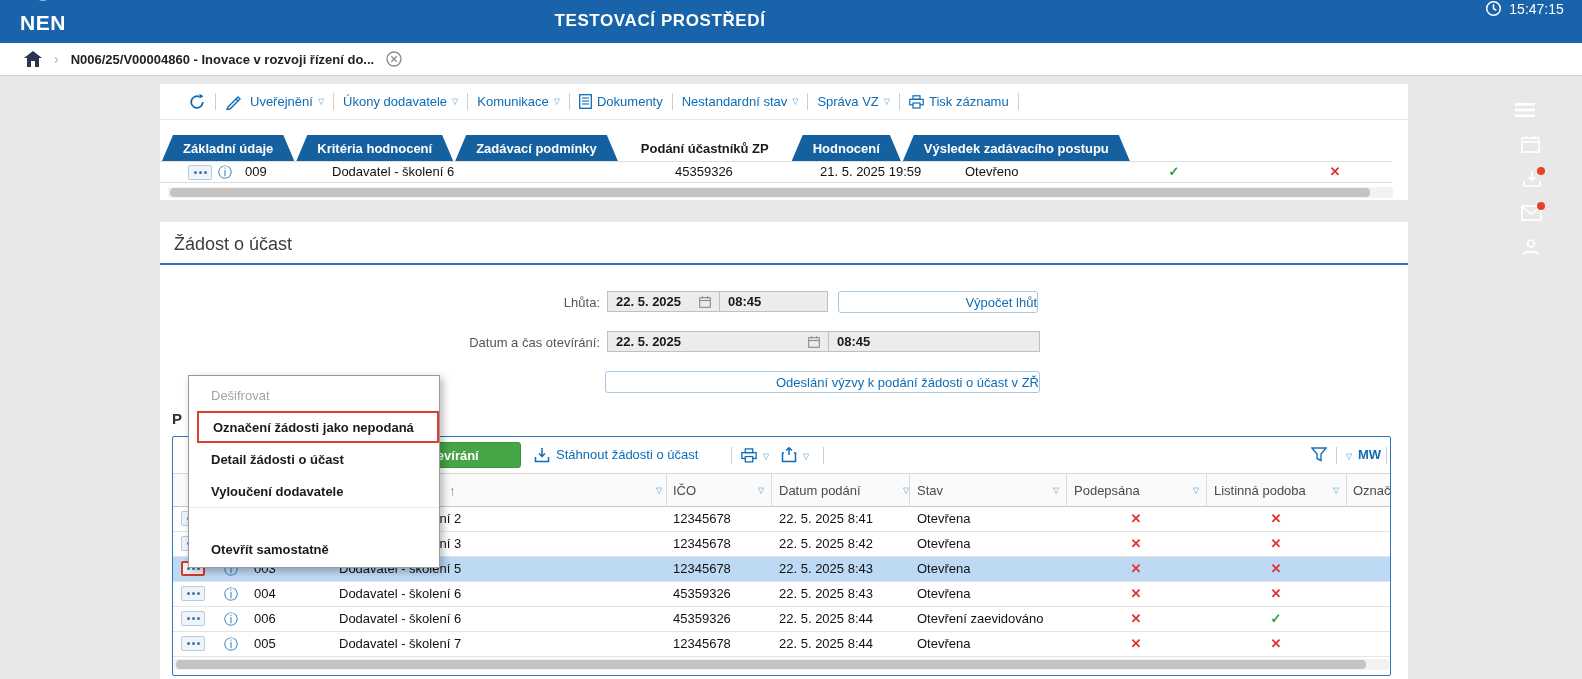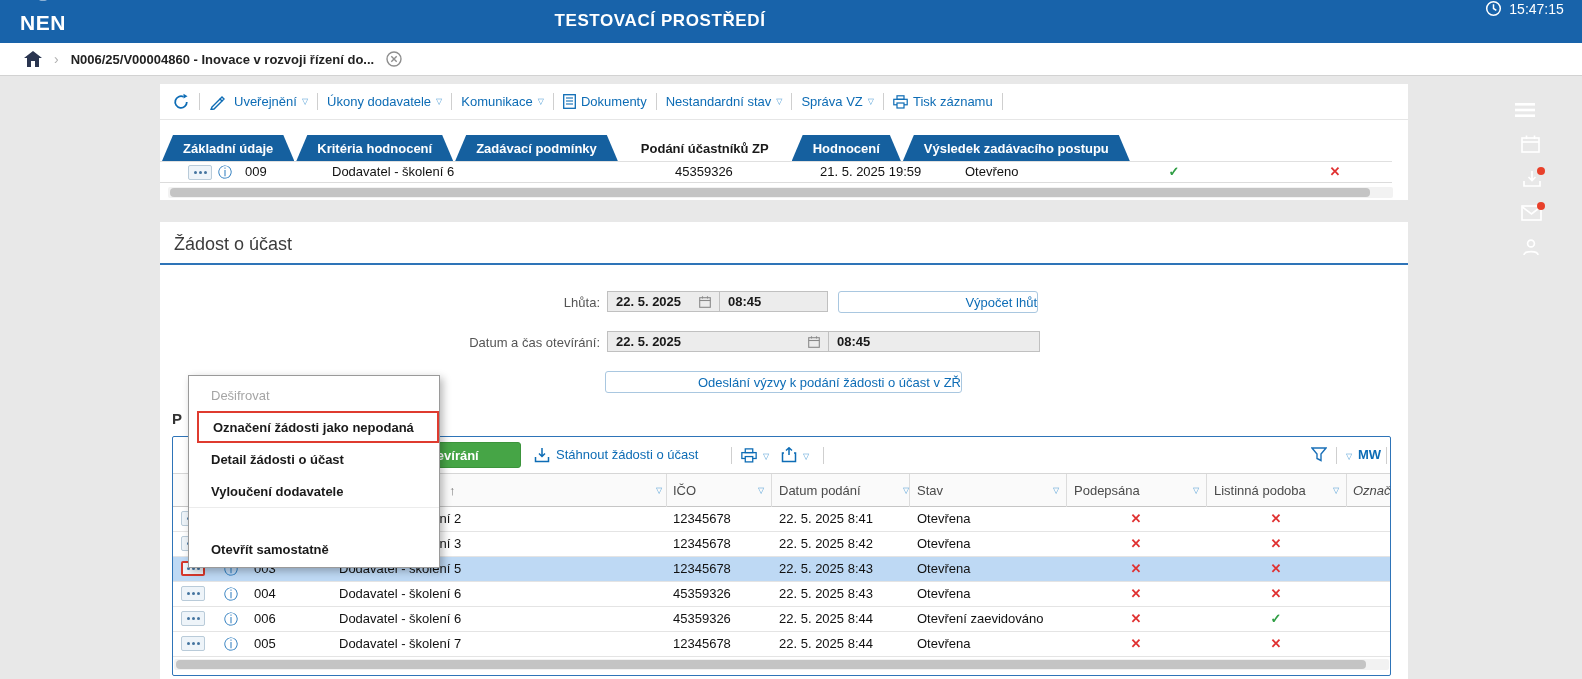--- a/index.html
+++ b/index.html
@@ -24,21 +24,21 @@
   
   .crumbbar { position:absolute; left:0; top:43px; width:1582px; height:33px; background:#fff; border-bottom:1px solid #d2d2d2; display:flex; align-items:center; gap:12px; padding-left:24px; }
   .crumb-chevron { color:#b0b0b0; font-size:14px; }
   .crumb-text { font-size:13px; font-weight:700; color:#222; }
 
   
   .panel1 { position:absolute; left:160px; top:84px; width:1248px; height:116px; background:#fff; }
   .panel2 { position:absolute; left:160px; top:222px; width:1248px; height:457px; background:#fff; }
 
   
-  .rec-toolbar { height:36px; border-bottom:1px solid #e6e6e6; display:flex; align-items:center; padding-left:12px; gap:9px; }
+  .rec-toolbar { height:36px; border-bottom:1px solid #e6e6e6; display:flex; align-items:center; padding-left:28px; gap:9px; }
   .rec-link { display:flex; align-items:center; gap:5px; color:#0d6cb5; font-size:13px; cursor:pointer; white-space:nowrap; }
   .caret { font-size:8px; color:#5aa3d8; line-height:1; }
   .vdiv { width:1px; height:17px; background:#cfcfcf; }
 
   
   .tabs { position:absolute; left:2px; top:51px; display:flex; gap:2px; }
   .tab { height:26px; background:#15609f; color:#fff; font-weight:700; font-size:13px; display:flex; align-items:center; justify-content:center; padding:0 21px; white-space:nowrap; clip-path:polygon(11px 0, calc(100% - 11px) 0, 100% 100%, 0 100%); cursor:pointer; }
   .tab.active { background:#fff; color:#1a1a1a; }
 
   
@@ -325,21 +325,21 @@
             <line x1="0.7" y1="4.5" x2="11.3" y2="4.5" stroke="#8a8a8a" stroke-width="1.1"></line>
             <line x1="3.5" y1="0.3" x2="3.5" y2="2.5" stroke="#8a8a8a" stroke-width="1.1"></line>
             <line x1="8.5" y1="0.3" x2="8.5" y2="2.5" stroke="#8a8a8a" stroke-width="1.1"></line>
           </svg>
       </span>
     </div>
     <div class="field" style="left:668px; top:109px; width:212px;">
       <span>08:45</span>
     </div>
 
-    <div class="btn-outline" style="left:445px; top:149px; width:357px;">
+    <div class="btn-outline" style="left:445px; top:149px; width:435px;">
       <span>Odeslání výzvy k podání žádosti o účast v ZŘ</span>
     </div>
 
     <div class="partial-p">P</div>
 
     <div class="tblock">
       <div class="tbl-toolbar">
         <div class="btn-green">
           <span>Ukončit otevírání</span>
         </div>
@@ -395,21 +395,21 @@
         <span style="left:500px;">IČO</span>
         <span class="caret" style="left:585px;">▽</span>
         <span style="left:606px;">Datum podání</span>
         <span class="caret" style="left:730px;">▽</span>
         <span style="left:744px;">Stav</span>
         <span class="caret" style="left:880px;">▽</span>
         <span style="left:901px;">Podepsána</span>
         <span class="caret" style="left:1020px;">▽</span>
         <span style="left:1041px;">Listinná podoba</span>
         <span class="caret" style="left:1160px;">▽</span>
-        <span style="left:1180px;font-style:italic;">Označ</span>
+        <span style="left:1180px;">Označ</span>
       </div>
 
       <div class="tbody">
 
         <div class="trow">
           <span class="dots">
               <i></i>
               <i></i>
               <i></i>
             </span>

